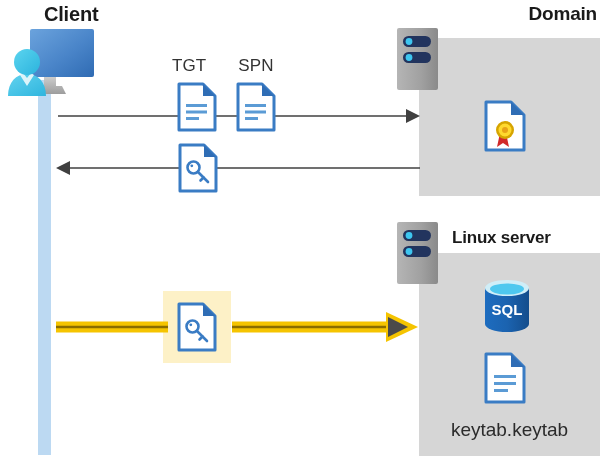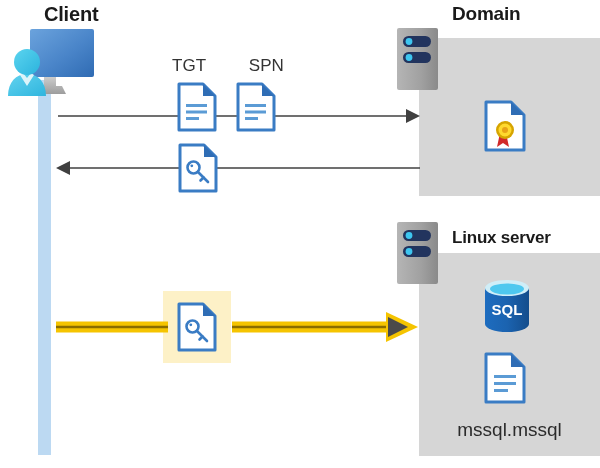--- a/index.html
+++ b/index.html
@@ -26,21 +26,21 @@
   }
 
   
   .hdr {
     font-weight: bold;
     color: #1a1a1a;
     line-height: 1.12;
     letter-spacing: -0.2px;
   }
   .title-client { font-size: 20px; }
-  .title-dc     { font-size: 19px; text-align: left; }
+  .title-dc     { font-size: 19px; text-align: right; }
   .title-linux  { font-size: 17px; }
   .doc-label {
     font-size: 17px;
     color: #333333;
     letter-spacing: 0.1px;
   }
   .file-label {
     font-size: 19px;
     color: #2b2b2b;
     text-align: center;
@@ -115,21 +115,21 @@
     <svg width="40" height="50" viewBox="0 0 40 50">
       <path d="M2 2 H26 L38 14 V48 H2 Z" fill="#ffffff" stroke="#3a7cc4" stroke-width="3" stroke-linejoin="round"></path>
       <path d="M26 2 L38 14 H26 Z" fill="#2f6db5"></path>
       <rect x="9" y="22" width="21" height="3" fill="#5b9bd5"></rect>
       <rect x="9" y="28.5" width="21" height="3" fill="#5b9bd5"></rect>
       <rect x="9" y="35" width="13" height="3" fill="#5b9bd5"></rect>
       <path d="M9 20.5 l5 0 M9 24.5 l5 0" stroke="#5b9bd5" stroke-width="0"></path>
     </svg>
   </div>
 
-  <div class="abs doc-label" style="left:228px; top:56px; width:56px; text-align:right;">SPN</div>
+  <div class="abs doc-label" style="left:228px; top:56px; width:56px; text-align:center;">SPN</div>
 
   <div class="abs" style="left:236px; top:82px; width:40px; height:50px;">
     <svg width="40" height="50" viewBox="0 0 40 50">
       <path d="M2 2 H26 L38 14 V48 H2 Z" fill="#ffffff" stroke="#3a7cc4" stroke-width="3" stroke-linejoin="round"></path>
       <path d="M26 2 L38 14 H26 Z" fill="#2f6db5"></path>
       <rect x="9" y="22" width="21" height="3" fill="#5b9bd5"></rect>
       <rect x="9" y="28.5" width="21" height="3" fill="#5b9bd5"></rect>
       <rect x="9" y="35" width="13" height="3" fill="#5b9bd5"></rect>
     </svg>
   </div>
@@ -246,15 +246,15 @@
   <div class="abs" style="left:484px; top:352px; width:42px; height:52px;">
     <svg width="42" height="52" viewBox="0 0 42 52">
       <path d="M2 2 H27 L40 15 V50 H2 Z" fill="#ffffff" stroke="#3a7cc4" stroke-width="3" stroke-linejoin="round"></path>
       <path d="M27 2 L40 15 H27 Z" fill="#2f6db5"></path>
       <rect x="10" y="23" width="22" height="3" fill="#5b9bd5"></rect>
       <rect x="10" y="30" width="22" height="3" fill="#5b9bd5"></rect>
       <rect x="10" y="37" width="14" height="3" fill="#5b9bd5"></rect>
     </svg>
   </div>
 
-  <div class="abs file-label" style="left:419px; top:419px; width:181px;">mssql.mssql</div>
+  <div class="abs file-label" style="left:419px; top:419px; width:181px;">keytab.keytab</div>
 
 </div>
 
 </body></html>

